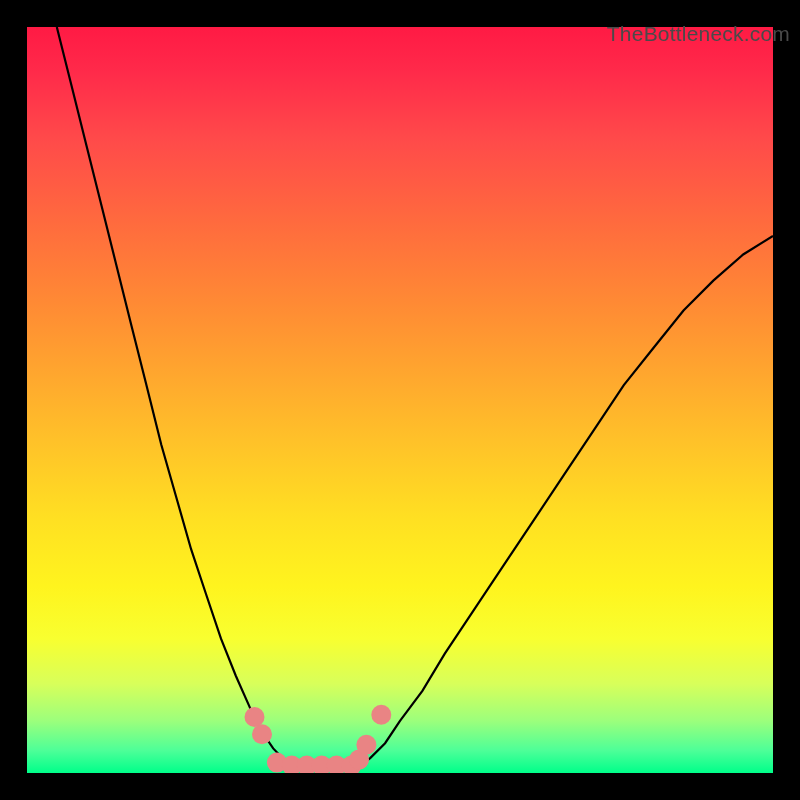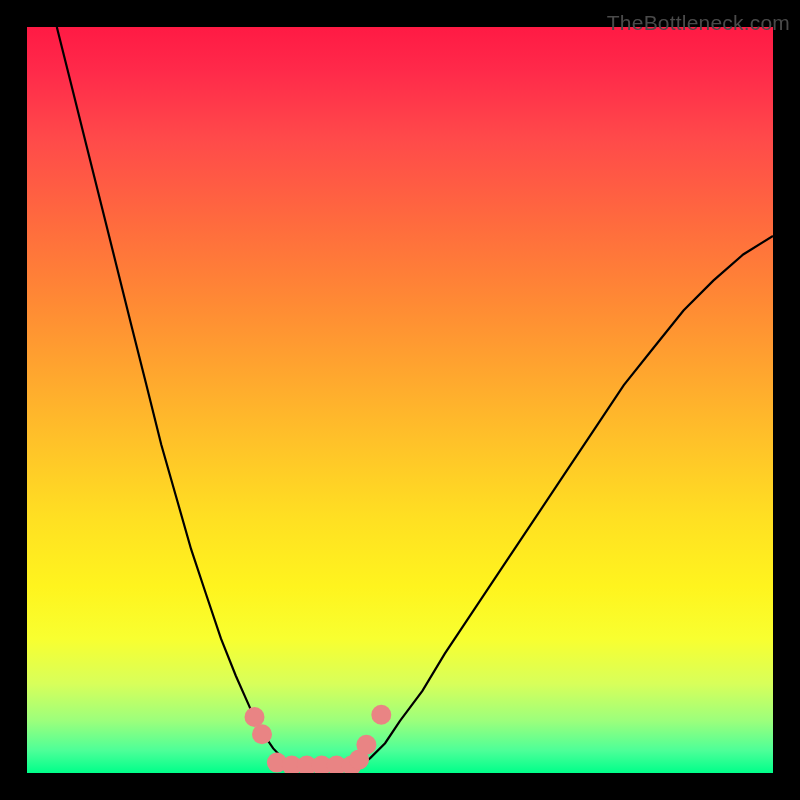--- a/index.html
+++ b/index.html
@@ -41,21 +41,21 @@
       #fff41e 75%,
       #f8ff30 82%,
       #d8ff5a 88%,
       #9cff7c 93%,
       #4dff98 97%,
       #00ff8a 100%
     );
   }
   .watermark {
     position: absolute;
-    top: 11px;
+    top: 22px;
     right: 10px;
     color: #4a4a4a;
     font-size: 21px;
     font-weight: 500;
     letter-spacing: 0.2px;
     z-index: 10;
   }
   svg.curves {
     position: absolute;
     inset: 0;

